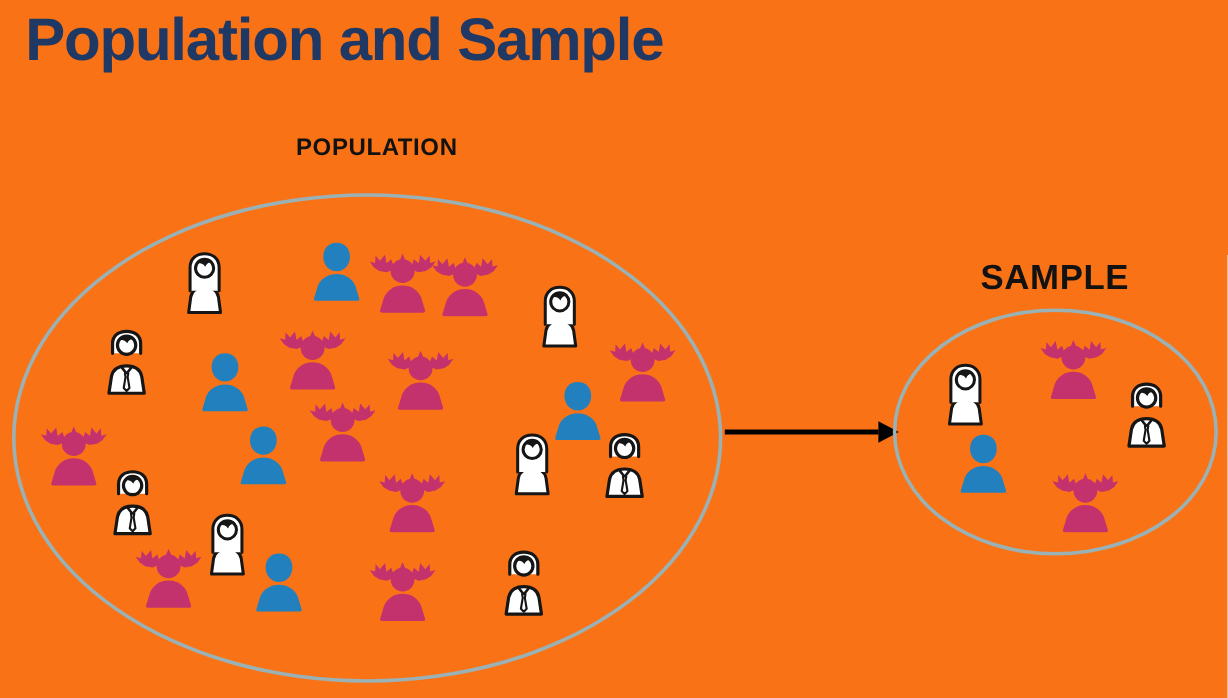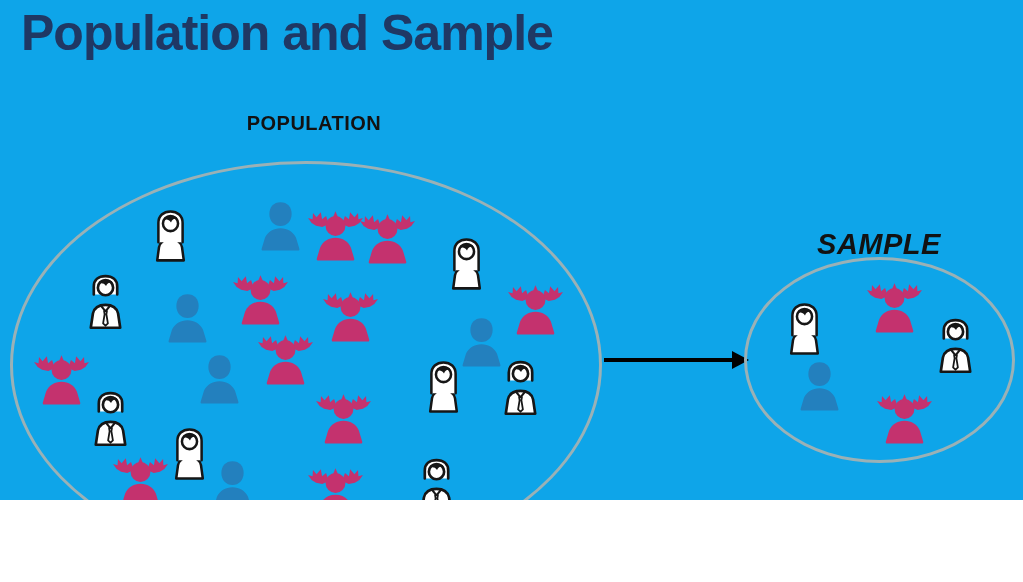--- a/index.html
+++ b/index.html
@@ -1,34 +1,34 @@
 <!DOCTYPE html>
 <html style="--title-color: #1F3864; --label-color: #121212; --pink: #C4326E; --blue: #2380BE; --ellipse-stroke: #9AB1B6; --arrow: #000000; --outline: #161616;"><head>
 <meta charset="utf-8">
 <style>
   html,body{margin:0;padding:0;background:#fff;}
   .slide{
     position:relative;
-    width:1023px;height:500px;
-    background:#0ea5e9;
+    width:1023px;height:582px;
+    background:#f97316;
     overflow:hidden;
     font-family:"Liberation Sans", sans-serif;
   }
   .slide-title{
     position:absolute;left:21px;top:4px;margin:0;
     font-size:50px;font-weight:700;letter-spacing:-1px;
     color:var(--title-color);
   }
   .group-label{
     position:absolute;transform:translateX(-50%);
     font-weight:700;color:var(--label-color);
     white-space:nowrap;letter-spacing:0.5px;
   }
   .population-label{left:314px;top:112px;font-size:20px;}
-  .sample-label{left:879px;top:228px;font-size:29px;font-style:italic;}
+  .sample-label{left:879px;top:216px;font-size:29px;}
   .ellipse{
     position:absolute;border:3px solid var(--ellipse-stroke);
     border-radius:50%;background:transparent;box-sizing:border-box;
   }
   .population-ellipse{left:10px;top:161px;width:592px;height:408px;}
   .sample-ellipse{left:744px;top:257px;width:271px;height:206px;}
   .icon-layer{position:absolute;inset:0;}
   .icon{position:absolute;display:block;}
   .c-pink{color:var(--pink);}
   .c-blue{color:var(--blue);}

